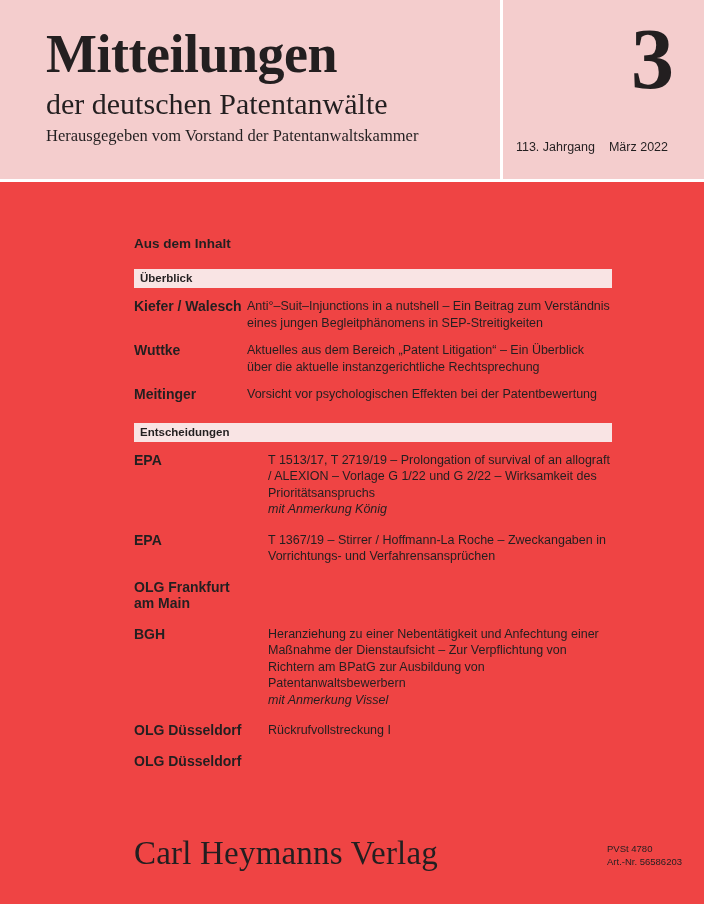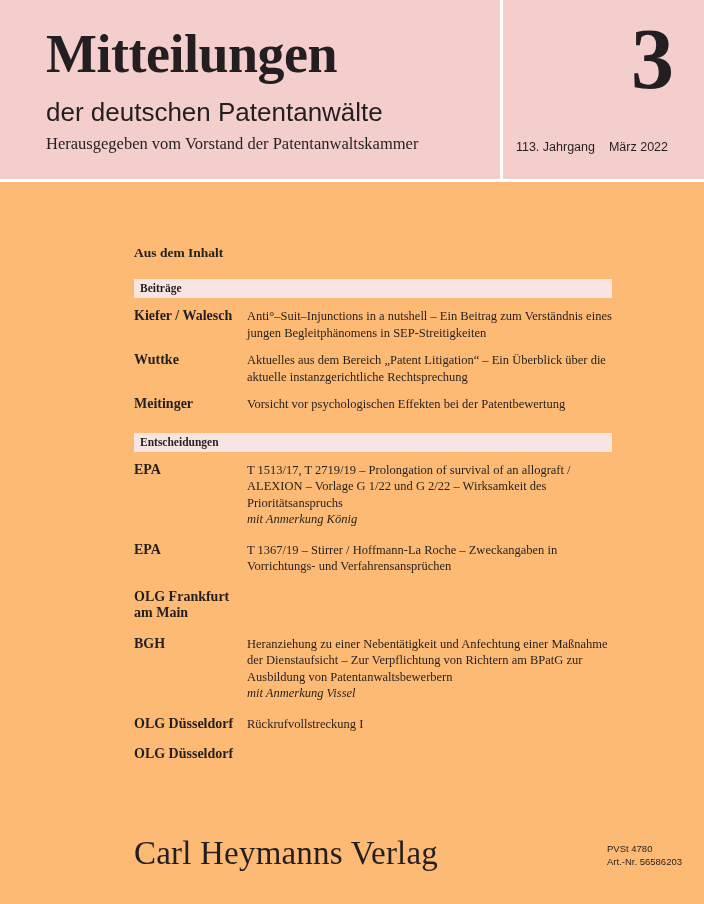--- a/index.html
+++ b/index.html
@@ -11,21 +11,21 @@
     height: 904px;
     background: #f7d8d8;
     font-family: "Liberation Sans", sans-serif;
     color: #231f20;
     overflow: hidden;
   }
   .page {
     position: relative;
     width: 704px;
     height: 904px;
-    background: #fdba74;
+    background: #ef4444;
     box-sizing: border-box;
   }
   
   .masthead {
     position: relative;
     height: 182px;
     background: #f4cdcd;
     box-sizing: border-box;
   }
   .masthead-rule {
@@ -52,25 +52,25 @@
   }
   .title-main {
     font-family: "Liberation Serif", serif;
     font-weight: bold;
     font-size: 54px;
     line-height: 60px;
     letter-spacing: -0.5px;
     color: #231f20;
   }
   .title-sub {
-    font-family: Liberation Sans, sans-serif;
-    font-size: 26px;
+    font-family: Liberation Serif, serif;
+    font-size: 30px;
     line-height: 36px;
     color: #231f20;
-    margin-top: 10px;
+    margin-top: 2px;
   }
   .title-pub {
     font-family: "Liberation Serif", serif;
     font-size: 16.5px;
     line-height: 20px;
     color: #231f20;
     margin-top: 4px;
   }
   .issue-number {
     position: absolute;
@@ -90,23 +90,22 @@
     color: #231f20;
     white-space: nowrap;
   }
   .issue-meta .vol {
     margin-right: 14px;
   }
   
   .contents {
     position: absolute;
     left: 134px;
-    top: 245px;
+    top: 236px;
     width: 478px;
-    font-family: Liberation Serif, serif;
   }
   .contents-heading {
     font-size: 13.5px;
     font-weight: bold;
     color: #231f20;
     margin-bottom: 18px;
   }
   .section-bar {
     background: #f9e4e4;
     height: 19px;
@@ -138,20 +137,21 @@
     font-size: 12.5px;
     line-height: 16.5px;
     color: #231f20;
   }
   .entry-note {
     font-style: italic;
     display: block;
   }
   .entries-decisions .entry {
     margin-bottom: 14px;
+    gap: 21px;
   }
   
   .publisher {
     position: absolute;
     left: 134px;
     bottom: 32px;
     font-family: "Liberation Serif", serif;
     font-size: 33px;
     line-height: 38px;
     color: #231f20;
@@ -182,21 +182,21 @@
     <div class="issue-number">3</div>
     <div class="issue-meta">
       <span class="vol">113. Jahrgang</span><span>März 2022</span>
     </div>
     <div class="masthead-rule"></div>
   </div>
 
   <div class="contents">
     <div class="contents-heading">Aus dem Inhalt</div>
 
-    <div class="section-bar">Beiträge</div>
+    <div class="section-bar">Überblick</div>
 
     <div class="entries-articles">
       <div class="entry">
         <div class="entry-author">Kiefer / Walesch</div>
         <div class="entry-title">Anti°–Suit–Injunctions in a nutshell – Ein Beitrag zum Verständnis eines jungen Begleitphänomens in SEP-Streitigkeiten</div>
       </div>
       <div class="entry">
         <div class="entry-author">Wuttke</div>
         <div class="entry-title">Aktuelles aus dem Bereich „Patent Litigation“ – Ein Überblick über die aktuelle instanzgerichtliche Rechtsprechung</div>
       </div>

